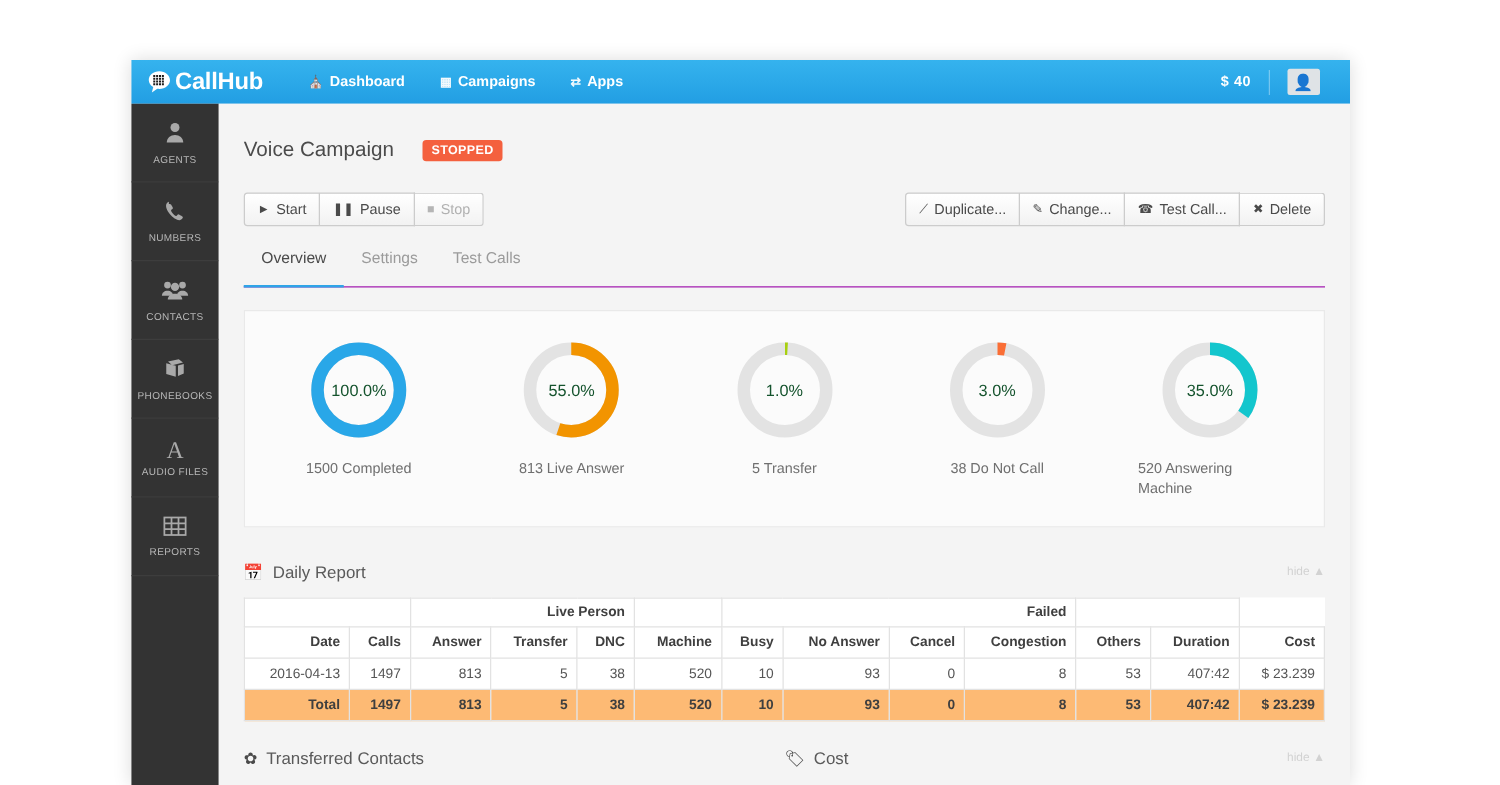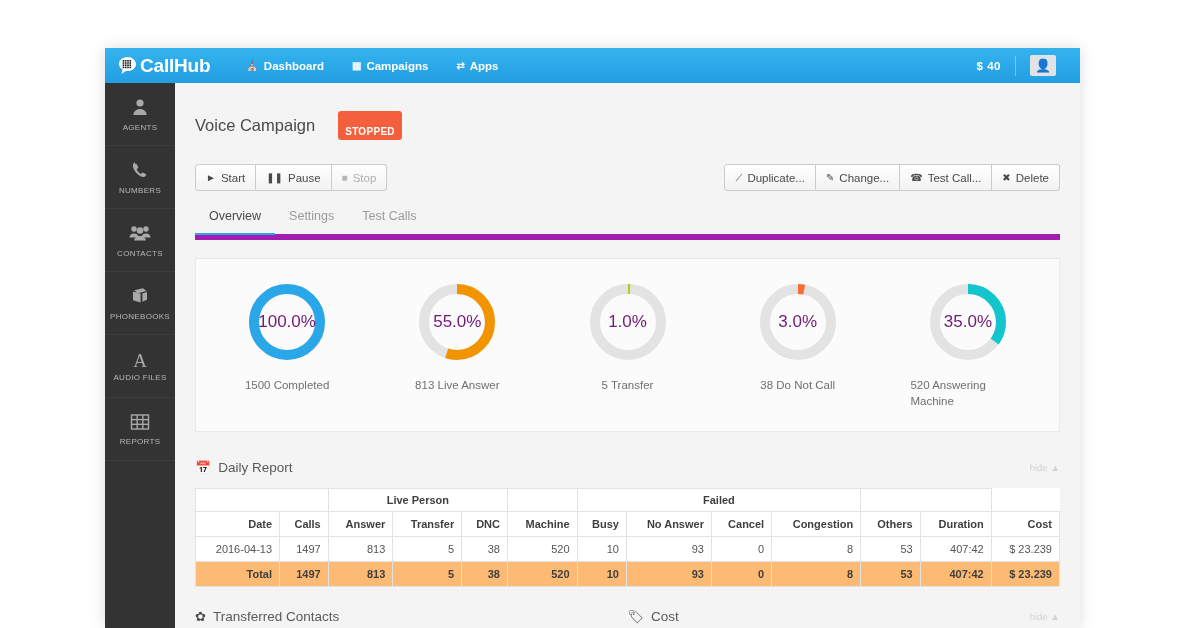--- a/index.html
+++ b/index.html
@@ -85,21 +85,21 @@
     overflow: hidden;
   }
 
   .page-title-row {
     display: flex; align-items: center; gap: 23px;
     padding-top: 28px;
   }
   .page-title { font-size: 16.5px; color: #4b4b4b; font-weight: normal; }
   .status-badge {
     background: #f4603e; color: #fff; font-size: 10px; font-weight: bold;
-    padding: 15px 7px 3px 7px; border-radius: 3px; letter-spacing: .3px;
+    padding: 3px 7px 3px 7px; border-radius: 3px; letter-spacing: .3px;
   }
 
   
   .action-row {
     margin-top: 24px; display: flex; align-items: center;
     position: relative; height: 27px;
   }
   .btn-group { display: flex; }
   .btn {
     background: linear-gradient(180deg,#ffffff 0%,#f2f2f2 100%);
@@ -113,21 +113,21 @@
   .btn:first-child { border-radius: 3px 0 0 3px; }
   .btn:last-child { border-radius: 0 3px 3px 0; }
   .btn.disabled { color: #b0b0b0; }
   .btn-ico { font-size: 10px; line-height: 1; }
   .btn-ico.muted { color: #b5b5b5; }
   .right-group { margin-left: auto; }
 
   
   .tabs {
     margin-top: 17px; display: flex; gap: 0;
-    border-bottom: 6px solid #a21caf; height: 32px;
+    border-bottom: 1px solid #a21caf; height: 32px;
   }
   .tab {
     font-size: 12.5px; color: #9b9b9b; padding: 0 14px 9px 14px;
     cursor: pointer; position: relative; top: 1px;
   }
   .tab.active { color: #4a4a4a; border-bottom: 2px solid #2fa4e7; }
 
   
   .panel {
     background: #fbfbfb; border: 1px solid #e9e9e9;
@@ -137,21 +137,21 @@
     display: flex; align-items: flex-start;
     padding: 20px 6px 22px 6px;
   }
   .donut-cell {
     flex: 1 1 0; display: flex; flex-direction: column; align-items: center;
   }
   .donut-wrap { position: relative; width: 86px; height: 86px; }
   .donut-wrap svg { display: block; transform: rotate(-90deg); }
   .donut-label-inner {
     position: absolute; inset: 0; display:flex; align-items:center; justify-content:center;
-    font-size: 17px; color: #701a75;
+    font-size: 13px; color: #14532d;
   }
   .donut-caption {
     margin-top: 13px; font-size: 11.5px; color: #6f6f6f; text-align: left;
     line-height: 1.35; max-width: 115px;
   }
 
   
   .section-head {
     margin-top: 24px; display: flex; align-items: center;
     height: 22px;
@@ -167,21 +167,21 @@
 
   table.report {
     margin-top: 10px; width: 100%; border-collapse: collapse;
     background: #fff; font-size: 11px; color: #555;
   }
   table.report th, table.report td {
     border: 1px solid #e2e2e2; text-align: right;
     padding: 6px 7px; font-weight: normal;
   }
   table.report thead th { color: #3f3f3f; font-weight: bold; }
-  table.report thead tr.grouphdr th { text-align: center; padding: 5px 7px; margin-top: 19px; }
+  table.report thead tr.grouphdr th { padding: 5px 7px; margin-top: 19px; }
   table.report thead tr.grouphdr th.blank { border-bottom: 1px solid #e2e2e2; }
   tr.total td { font-weight: bold; color: #3f3f3f; background: #fdba74; }
 
   .bottom-row {
     display: flex; margin-top: 22px;
   }
   .bottom-col { flex: 1 1 0; display: flex; align-items: center; }
   .bottom-col .section-title { font-size: 13.5px; color: #5a5a5a; }
 </style>
 </head>

